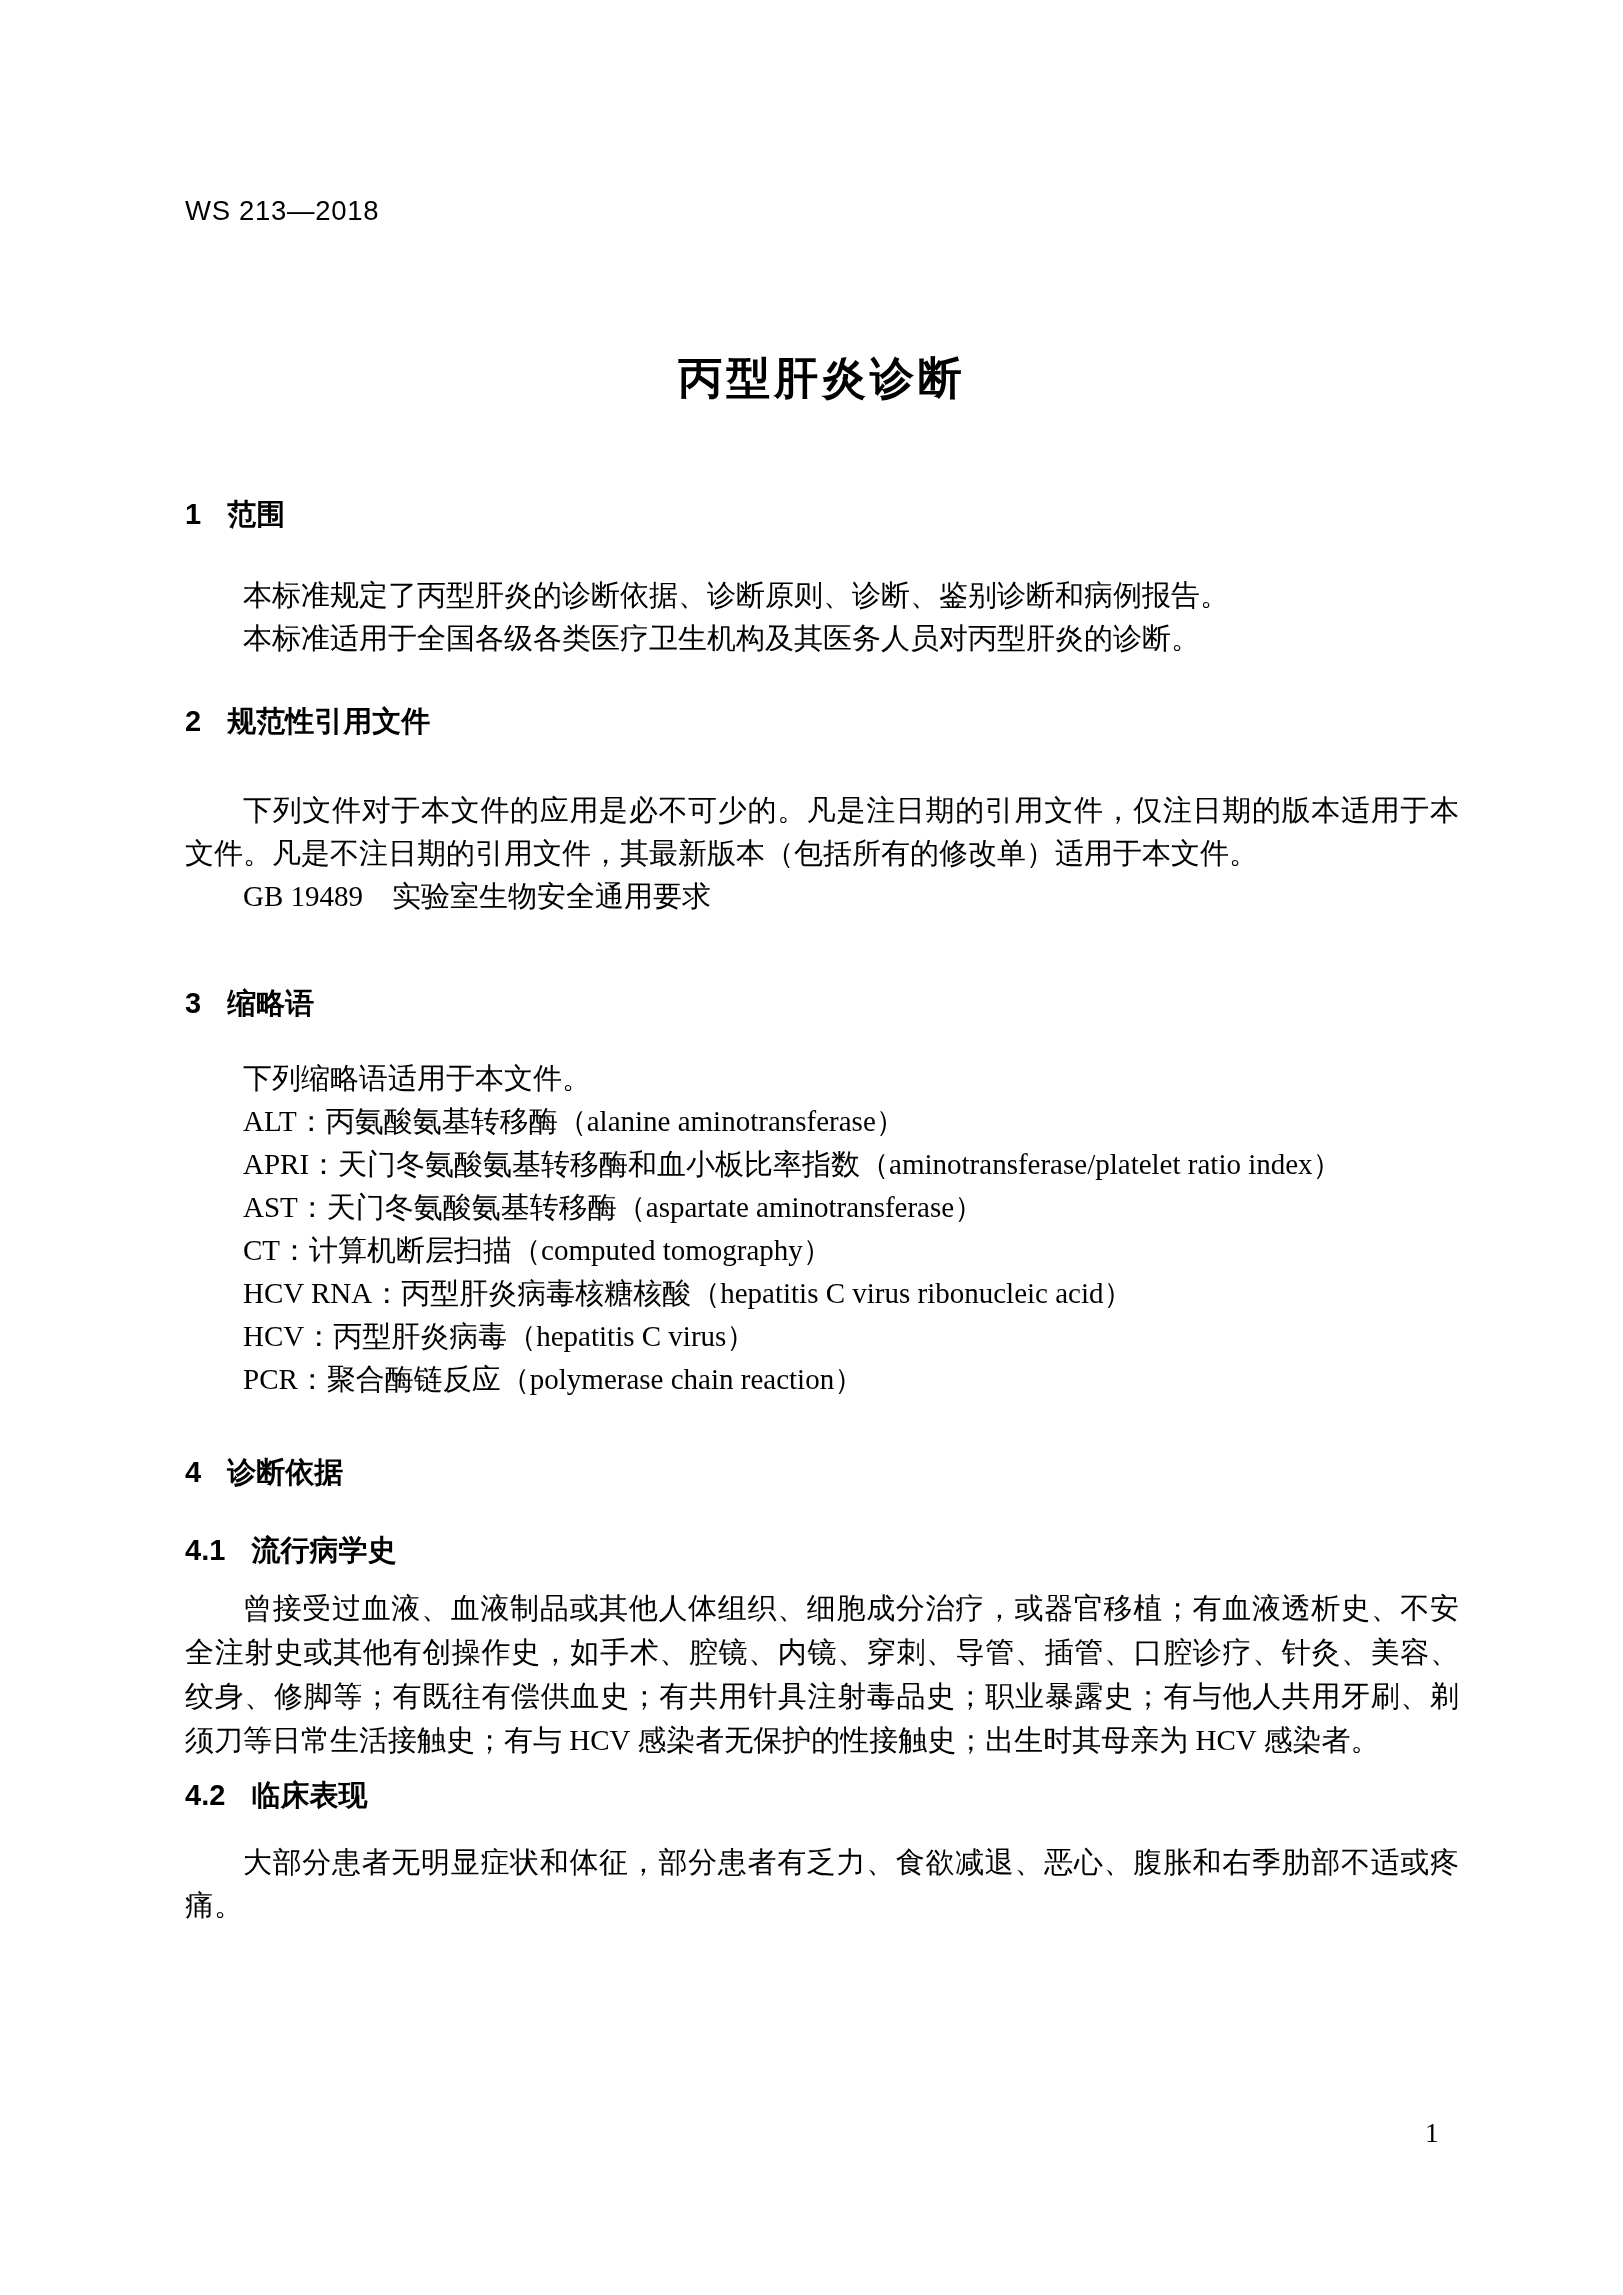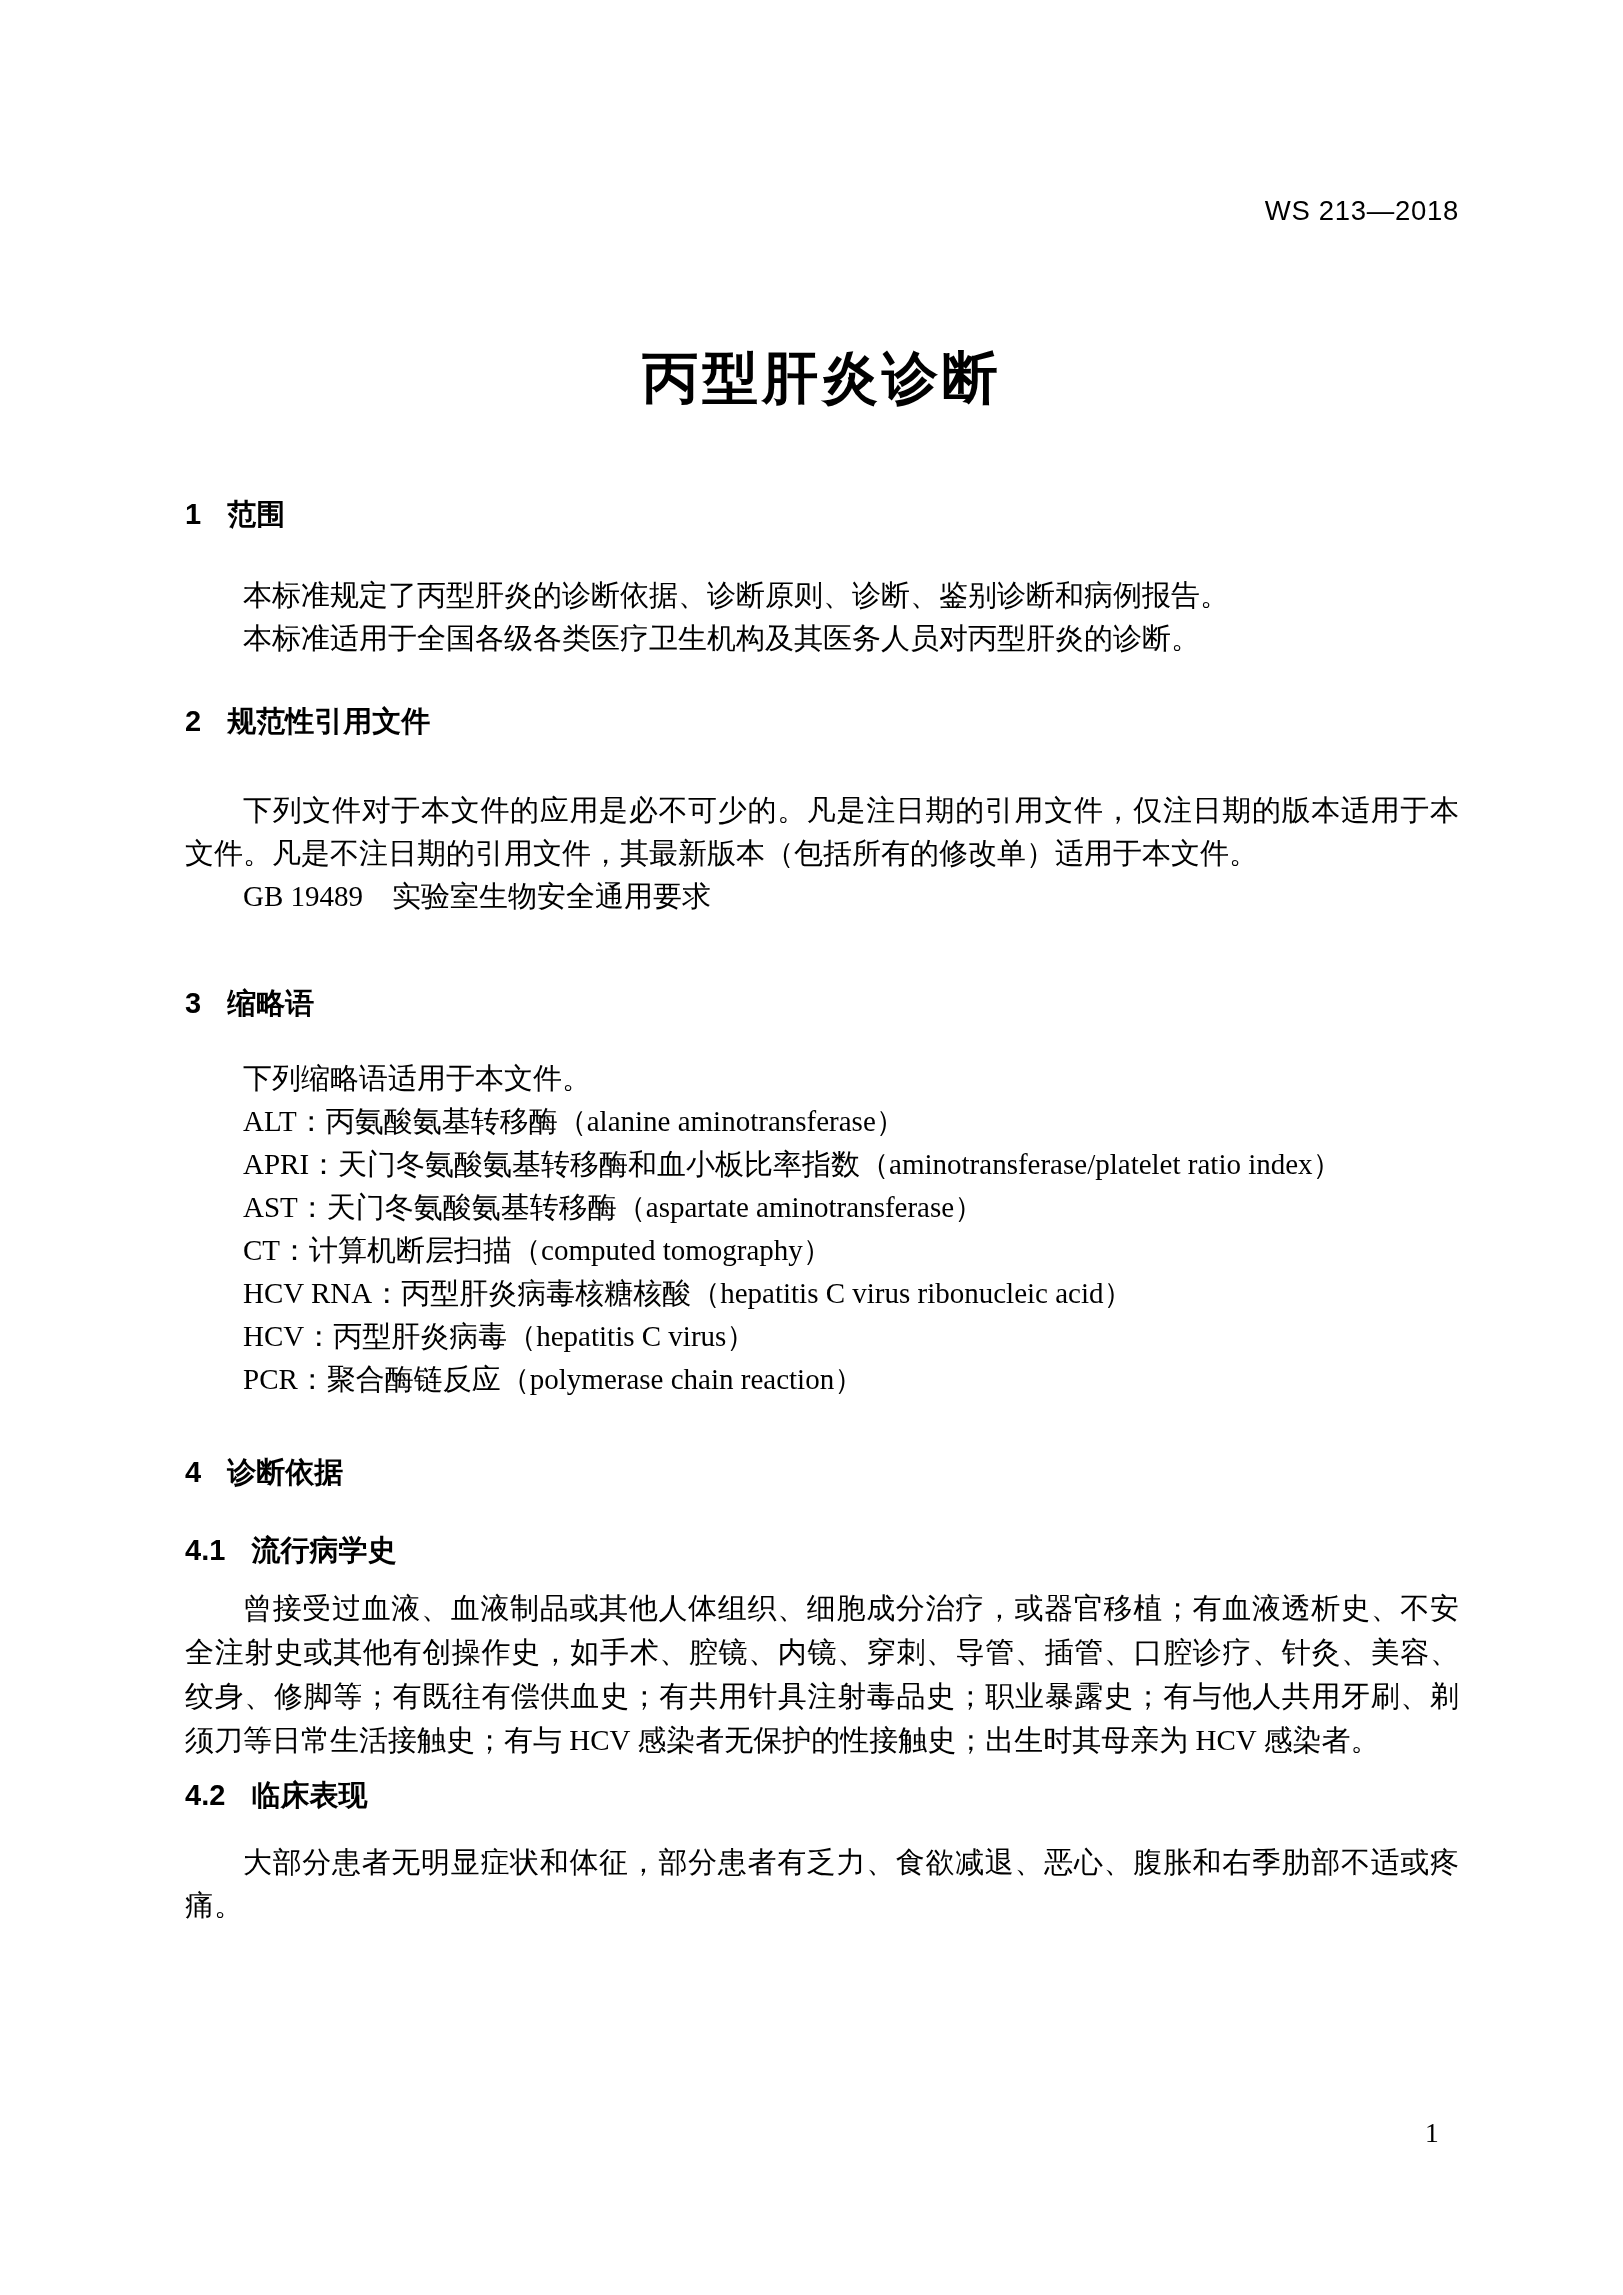--- a/index.html
+++ b/index.html
@@ -13,33 +13,32 @@
     font-family: "Liberation Serif", "DejaVu Serif", serif;
     font-size: 29px;
     box-sizing: border-box;
     overflow: hidden;
   }
   .content {
     box-sizing: border-box;
     padding: 196px 164px 0 185px;
   }
   .doc-number {
-    text-align: right;
     font-family: "Liberation Sans", "DejaVu Sans", sans-serif;
     font-size: 27.5px;
     line-height: 30px;
     letter-spacing: 0.7px;
     font-weight: 500;
   }
   .doc-title {
     margin-top: 130px;
     text-align: center;
     font-family: "Liberation Sans", "DejaVu Sans", sans-serif;
     font-weight: bold;
-    font-size: 56px;
+    font-size: 44px;
     line-height: 44px;
     letter-spacing: 3.9px;
   }
   .sec-heading {
     font-family: "Liberation Sans", "DejaVu Sans", sans-serif;
     font-weight: bold;
     font-size: 29px;
     line-height: 31px;
     margin: 0;
   }

